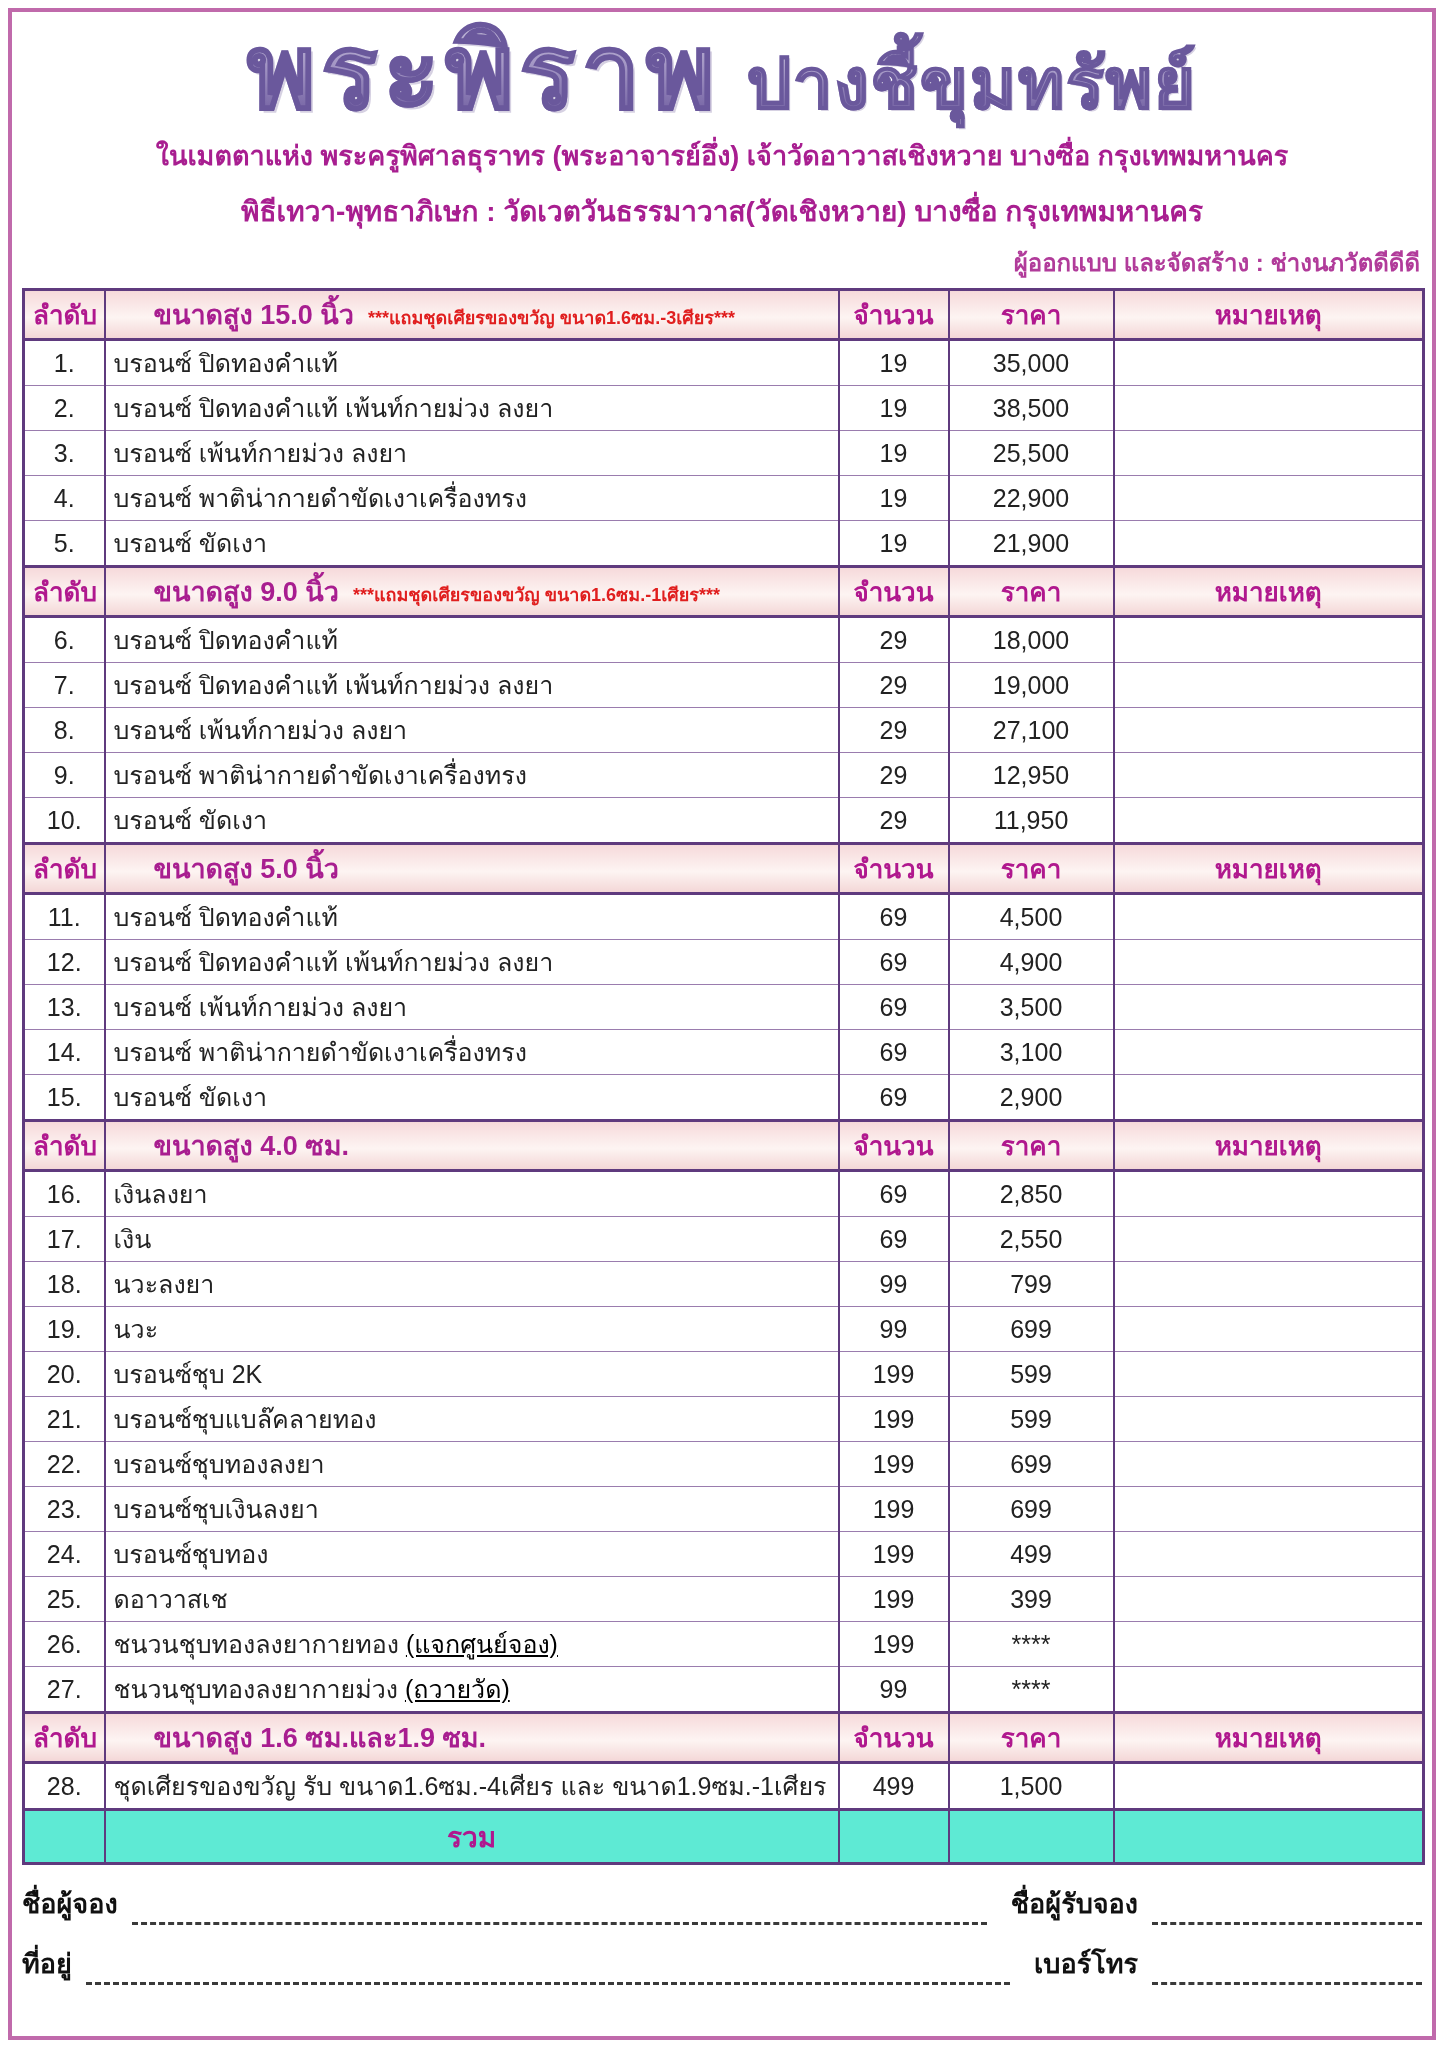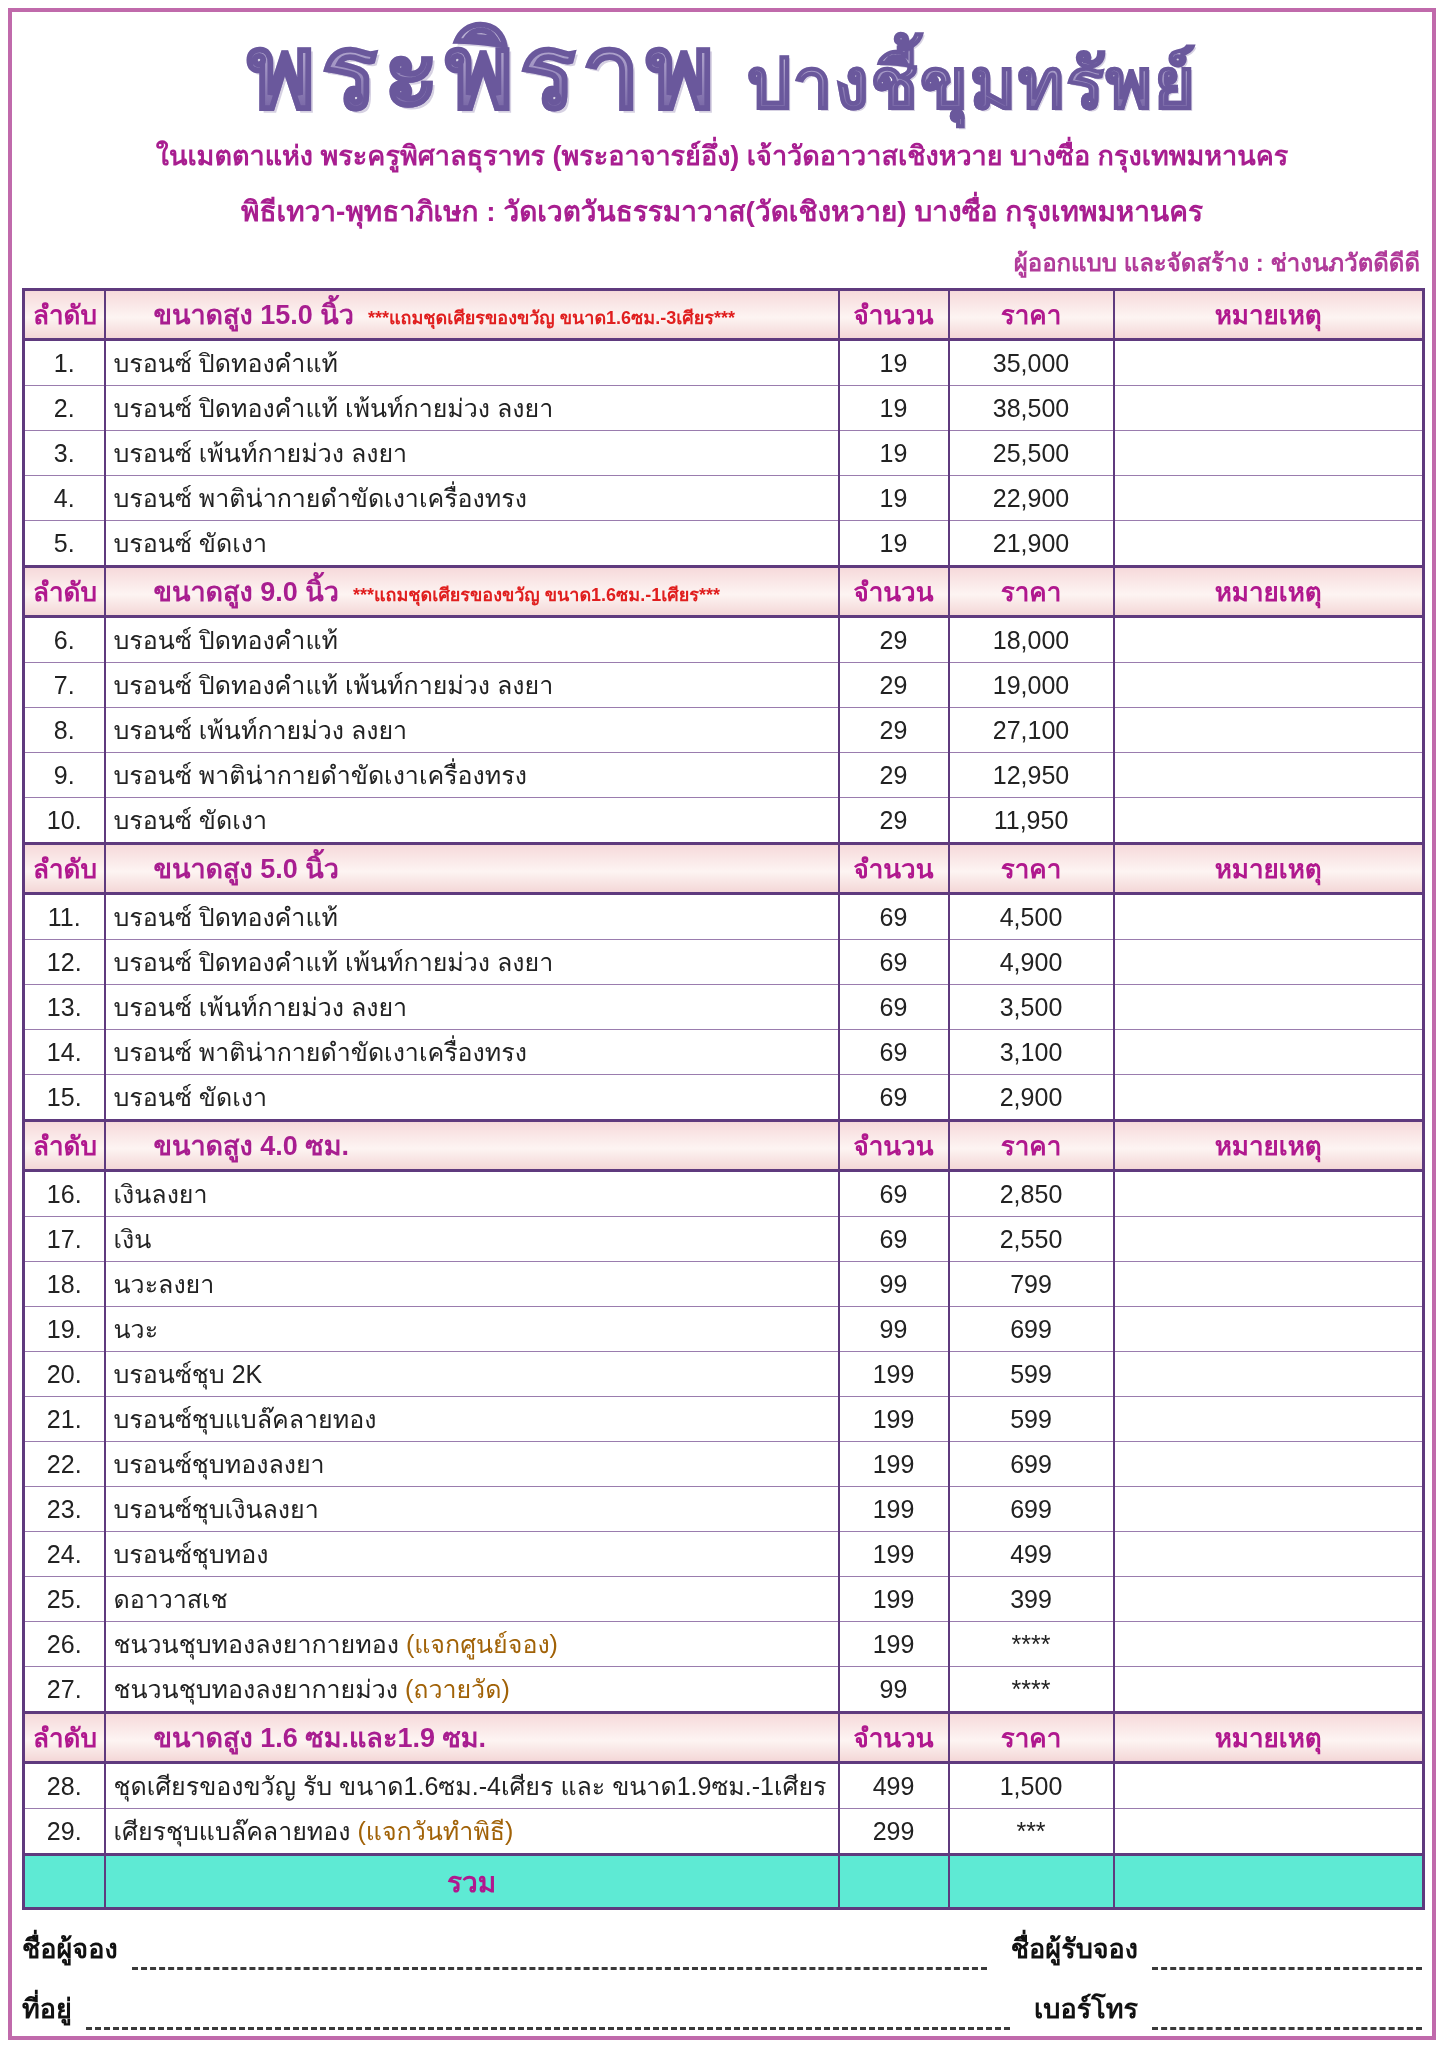--- a/index.html
+++ b/index.html
@@ -42,21 +42,21 @@
   td.c-idx{text-align:center;}
   td.c-qty,td.c-price{text-align:center;font-size:24px;}
   tr.section-header td{
     height:49px;border-top:3px solid #5f3a7e;border-bottom:3px solid #5f3a7e;
     background:linear-gradient(180deg,#f6dadb 0%,#fdf4f2 55%,#f3d6d6 100%);
     font-weight:bold;color:#b0188e;font-size:26px;text-align:center;
   }
   tr.section-header td.c-name{text-align:left;padding-left:48px;}
   .size-label{color:#a81e90;font-weight:bold;font-size:27px;}
   .bonus-note{color:#e01f1f;font-weight:bold;font-size:18px;margin-left:14px;}
-  .red-inline{color:#a16207;}
+  .red-inline{color:#000000;text-decoration:underline;}
   tr.total-row td{height:54px;background:#5eead4;border-top:3px solid #5f3a7e;}
   tr.total-row td.c-name{text-align:center;font-weight:bold;color:#b0188e;font-size:28px;}
 
   
   .footer{width:1400px;margin:8px auto 0;}
   .sign-row{display:flex;align-items:flex-end;margin-top:14px;height:46px;}
   .sign-label{font-weight:bold;font-size:27px;color:#111;white-space:nowrap;padding-right:14px;}
   .dash{flex:1;border-bottom:3px dashed #3a3a3a;height:30px;}
   .sp{width:24px;}
 </style>
@@ -307,27 +307,20 @@
             <td class="c-name"><span class="size-label">ขนาดสูง 1.6 ซม.และ1.9 ซม.</span></td>
             <td class="c-qty">จำนวน</td>
             <td class="c-price">ราคา</td>
             <td class="c-note">หมายเหตุ</td>
           </tr>
           <tr class="data-row">
             <td class="c-idx">28.</td>
             <td class="c-name">ชุดเศียรของขวัญ รับ ขนาด1.6ซม.-4เศียร และ ขนาด1.9ซม.-1เศียร</td>
             <td class="c-qty">499</td>
             <td class="c-price">1,500</td>
-            <td class="c-note"></td>
-          </tr>
-          <tr class="data-row">
-            <td class="c-idx">29.</td>
-            <td class="c-name">เศียรชุบแบล๊คลายทอง <span class="red-inline">(แจกวันทำพิธี)</span></td>
-            <td class="c-qty">299</td>
-            <td class="c-price">***</td>
             <td class="c-note"></td>
           </tr>
           <tr class="total-row">
             <td class="c-idx"></td>
             <td class="c-name">รวม</td>
             <td class="c-qty"></td>
             <td class="c-price"></td>
             <td class="c-note"></td>
           </tr>
         </tbody>

